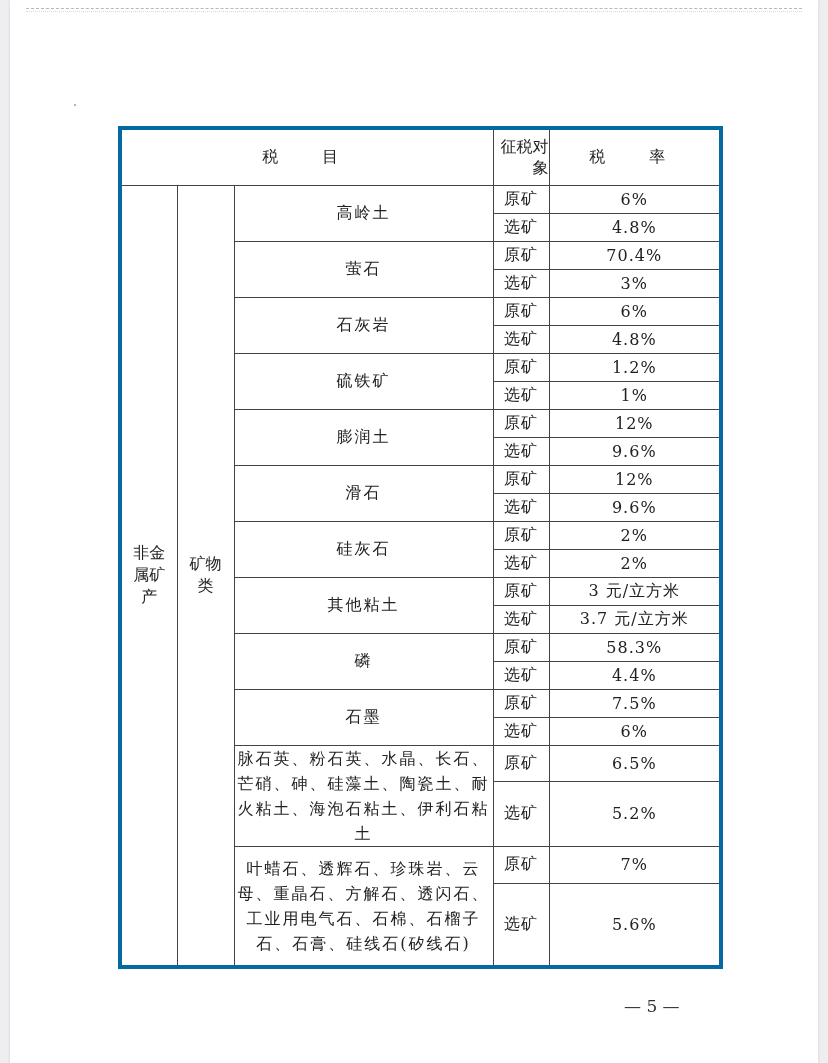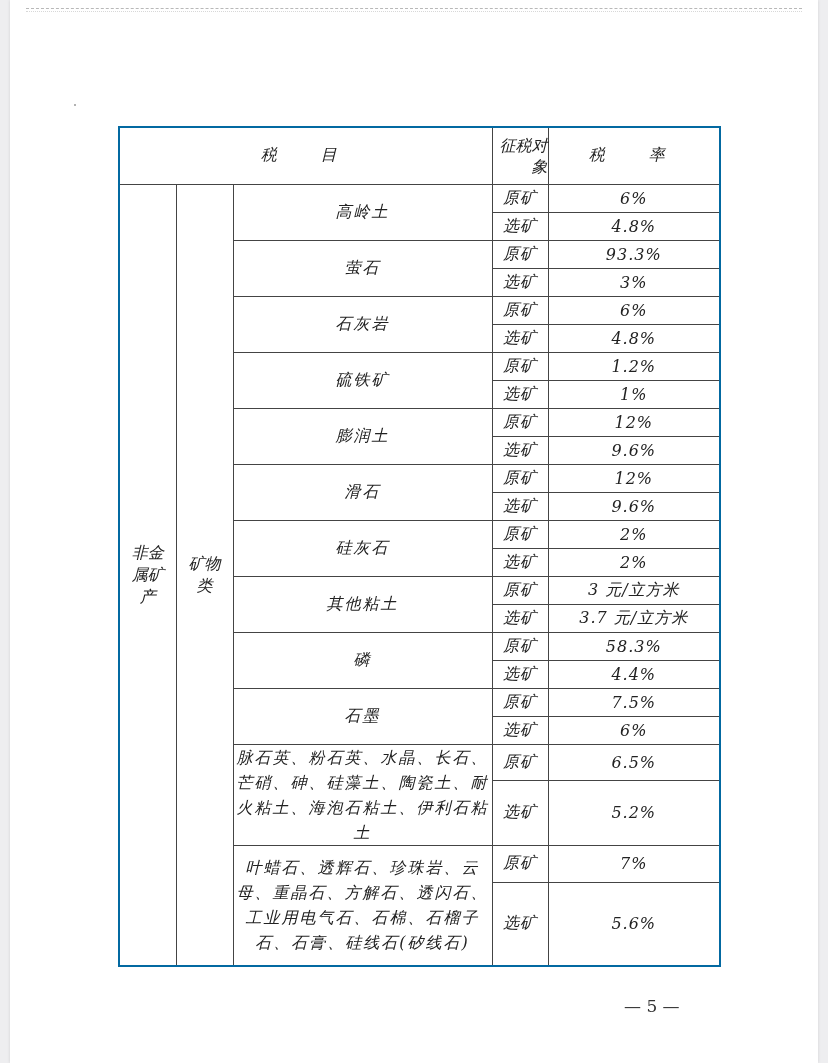--- a/index.html
+++ b/index.html
@@ -20,23 +20,22 @@
   }
   .top-rule2 {
     position:absolute; left:16px; top:11px; width:776px; height:0;
     border-top:1px dotted #d8d8d8;
   }
   .speck { position:absolute; left:64px; top:104px; width:2px; height:2px; background:#999; border-radius:1px; }
   table.tax {
     position:absolute; left:108px; top:126px;
     width:601px;
     border-collapse:collapse;
-    border:2px solid #0369a1;
+    border:4px solid #0369a1;
     table-layout:fixed;
-    font-style:italic;
   }
   table.tax td, table.tax th {
     border:1px solid #444;
     padding:0;
     text-align:center;
     vertical-align:middle;
     font-size:16px;
     font-weight:normal;
   }
   th.h { font-family:"DejaVu Sans","Liberation Sans",sans-serif; font-weight:bold; font-size:16px; letter-spacing:0; }
@@ -90,21 +89,21 @@
       <td class="rate">6%</td>
     </tr>
     <tr class="r">
       <td class="obj">选矿</td>
       <td class="rate">4.8%</td>
     </tr>
 
     <tr class="r">
       <td class="item" rowspan="2">萤石</td>
       <td class="obj">原矿</td>
-      <td class="rate">93.3%</td>
+      <td class="rate">70.4%</td>
     </tr>
     <tr class="r">
       <td class="obj">选矿</td>
       <td class="rate">3%</td>
     </tr>
 
     <tr class="r">
       <td class="item" rowspan="2">石灰岩</td>
       <td class="obj">原矿</td>
       <td class="rate">6%</td>

